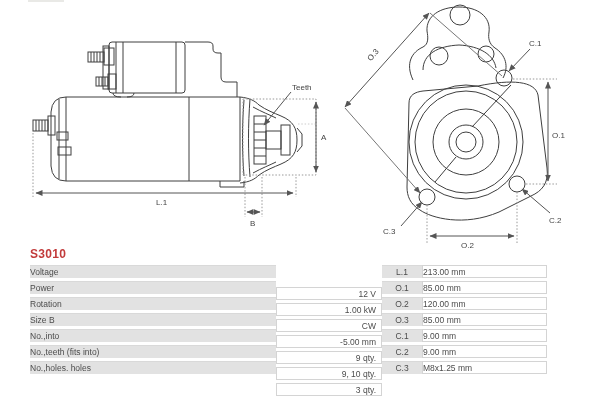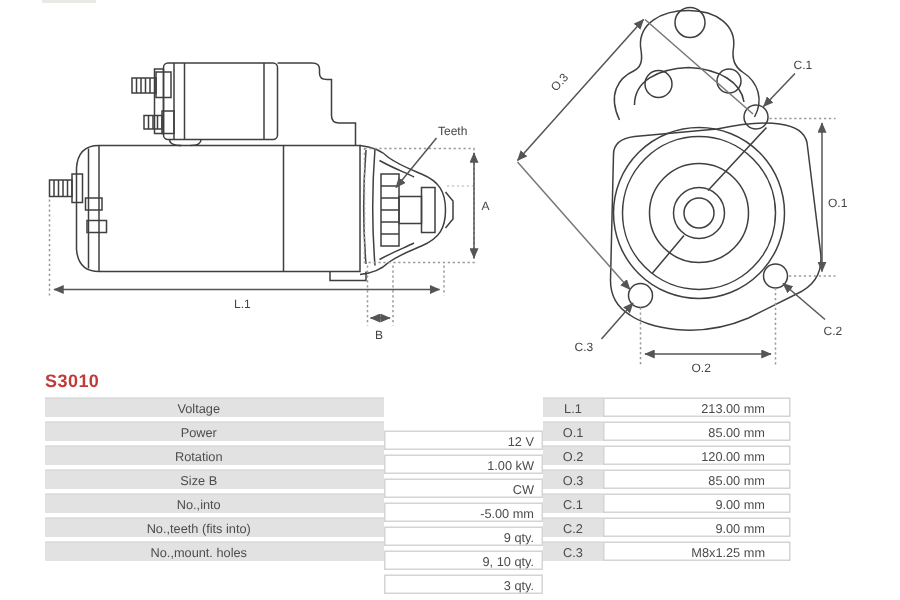--- a/index.html
+++ b/index.html
@@ -11,24 +11,24 @@
   #artifact{position:absolute;left:28px;top:0;width:36px;height:2px;background:#e9e9e6;}
   #part-number{
     position:absolute;left:30px;top:247px;font-size:12px;font-weight:bold;
     color:#c23b3b;letter-spacing:.3px;cursor:pointer;
   }
   #spec-table{position:absolute;left:30px;top:265px;width:537px;}
   .trow{display:flex;height:13px;margin-bottom:3px;}
   .cell{box-sizing:border-box;height:13px;line-height:12px;font-size:8.5px;color:#4c4c4c;overflow:hidden;}
   .cell.gray{background:#e2e2e2;border-top:1px solid #d9d9d9;}
   .cell.white{background:#ffffff;border:1px solid #d4d4d4;}
-  .c1{width:226px;text-align:center;padding-right:21px;}
+  .c1{width:246px;text-align:left;padding-right:21px;}
   .c2{width:106px;text-align:right;padding-right:5px;margin-top:22px;}
   .c3{width:40px;text-align:center;}
-  .c4{width:125px;text-align:right;padding-right:16px;}
+  .c4{width:125px;padding-right:16px;}
   text{font-family:"Liberation Sans", sans-serif;font-size:8px;fill:#444;}
 </style>
 </head>
 <body>
 
 <div id="stage">
 
   <div id="artifact"></div>
 
   <svg id="drawing" width="600" height="260" viewBox="0 0 600 260">
@@ -188,20 +188,20 @@
         <div class="cell gray c3">C.1</div>
         <div class="cell white c4">9.00 mm</div>
       </div>
       <div class="trow">
         <div class="cell gray c1">No.,teeth (fits into)</div>
         <div class="cell white c2">9, 10 qty.</div>
         <div class="cell gray c3">C.2</div>
         <div class="cell white c4">9.00 mm</div>
       </div>
       <div class="trow">
-        <div class="cell gray c1">No.,mount. holes</div>
+        <div class="cell gray c1">No.,holes. holes</div>
         <div class="cell white c2">3 qty.</div>
         <div class="cell gray c3">C.3</div>
         <div class="cell white c4">M8x1.25 mm</div>
       </div>
     </div>
 
 </div>
 
 </body></html>

